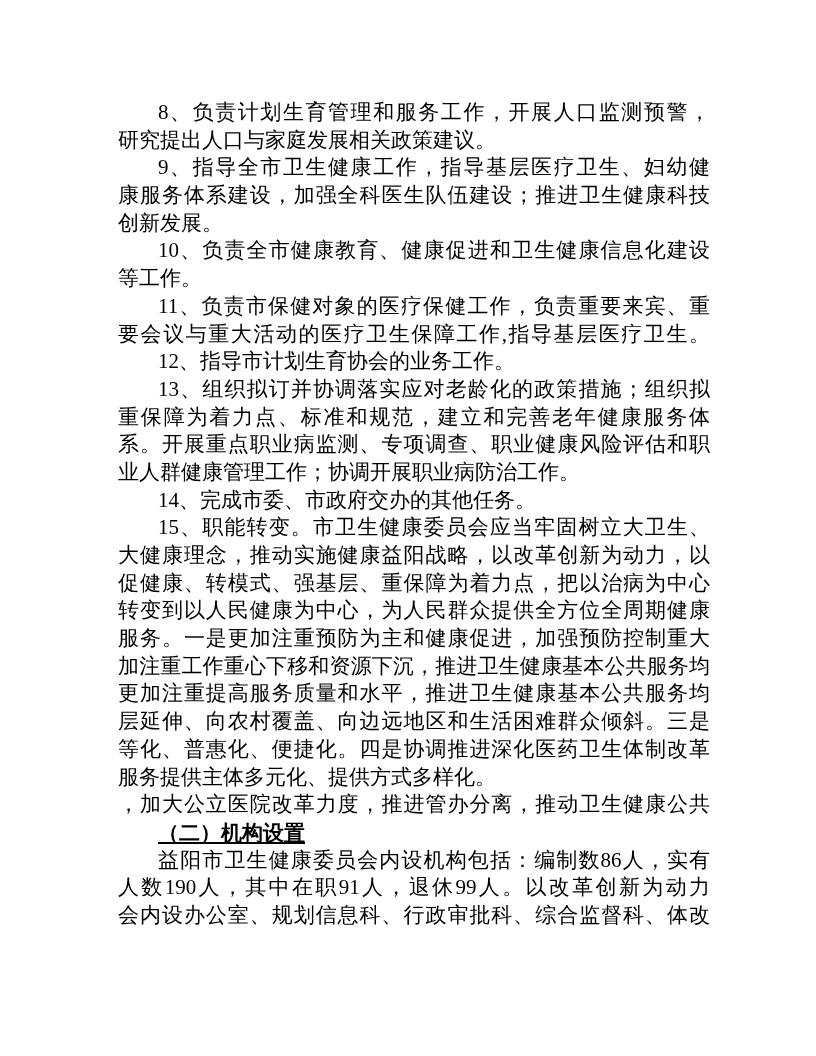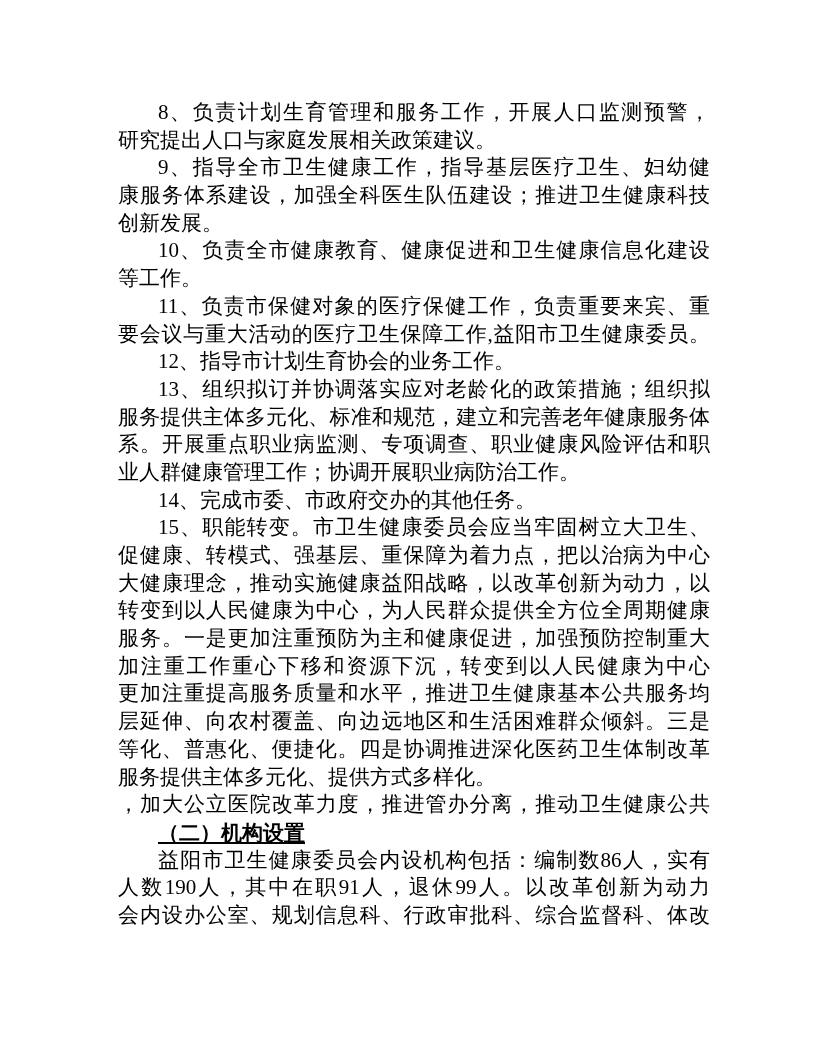--- a/index.html
+++ b/index.html
@@ -55,33 +55,33 @@
 <div class="page">
   <div class="textblock">
       <div class="line indent fill">8、负责计划生育管理和服务工作，开展人口监测预警，</div>
       <div class="line">研究提出人口与家庭发展相关政策建议。</div>
       <div class="line indent fill">9、指导全市卫生健康工作，指导基层医疗卫生、妇幼健</div>
       <div class="line fill">康服务体系建设，加强全科医生队伍建设；推进卫生健康科技</div>
       <div class="line">创新发展。</div>
       <div class="line indent fill">10、负责全市健康教育、健康促进和卫生健康信息化建设</div>
       <div class="line">等工作。</div>
       <div class="line indent fill">11、负责市保健对象的医疗保健工作，负责重要来宾、重</div>
-      <div class="line fill">要会议与重大活动的医疗卫生保障工作,益阳市卫生健康委员。</div>
+      <div class="line fill">要会议与重大活动的医疗卫生保障工作,指导基层医疗卫生。</div>
       <div class="line indent">12、指导市计划生育协会的业务工作。</div>
       <div class="line indent fill">13、组织拟订并协调落实应对老龄化的政策措施；组织拟</div>
-      <div class="line fill">服务提供主体多元化、标准和规范，建立和完善老年健康服务体</div>
+      <div class="line fill">重保障为着力点、标准和规范，建立和完善老年健康服务体</div>
       <div class="line fill">系。开展重点职业病监测、专项调查、职业健康风险评估和职</div>
       <div class="line">业人群健康管理工作；协调开展职业病防治工作。</div>
       <div class="line indent">14、完成市委、市政府交办的其他任务。</div>
       <div class="line indent fill">15、职能转变。市卫生健康委员会应当牢固树立大卫生、</div>
+      <div class="line fill">大健康理念，推动实施健康益阳战略，以改革创新为动力，以</div>
       <div class="line fill">促健康、转模式、强基层、重保障为着力点，把以治病为中心</div>
-      <div class="line fill">大健康理念，推动实施健康益阳战略，以改革创新为动力，以</div>
       <div class="line fill">转变到以人民健康为中心，为人民群众提供全方位全周期健康</div>
       <div class="line fill">服务。一是更加注重预防为主和健康促进，加强预防控制重大</div>
-      <div class="line fill">加注重工作重心下移和资源下沉，转变到以人民健康为中心</div>
+      <div class="line fill">加注重工作重心下移和资源下沉，推进卫生健康基本公共服务均</div>
       <div class="line fill">更加注重提高服务质量和水平，推进卫生健康基本公共服务均</div>
       <div class="line fill">层延伸、向农村覆盖、向边远地区和生活困难群众倾斜。三是</div>
       <div class="line fill">等化、普惠化、便捷化。四是协调推进深化医药卫生体制改革</div>
       <div class="line">服务提供主体多元化、提供方式多样化。</div>
       <div class="line fill">，加大公立医院改革力度，推进管办分离，推动卫生健康公共</div>
       <div class="line indent bold">（二）机构设置</div>
       <div class="line indent fill">益阳市卫生健康委员会内设机构包括：编制数86人，实有</div>
       <div class="line fill">人数190人，其中在职91人，退休99人。以改革创新为动力</div>
       <div class="line fill">会内设办公室、规划信息科、行政审批科、综合监督科、体改</div>
     </div>

